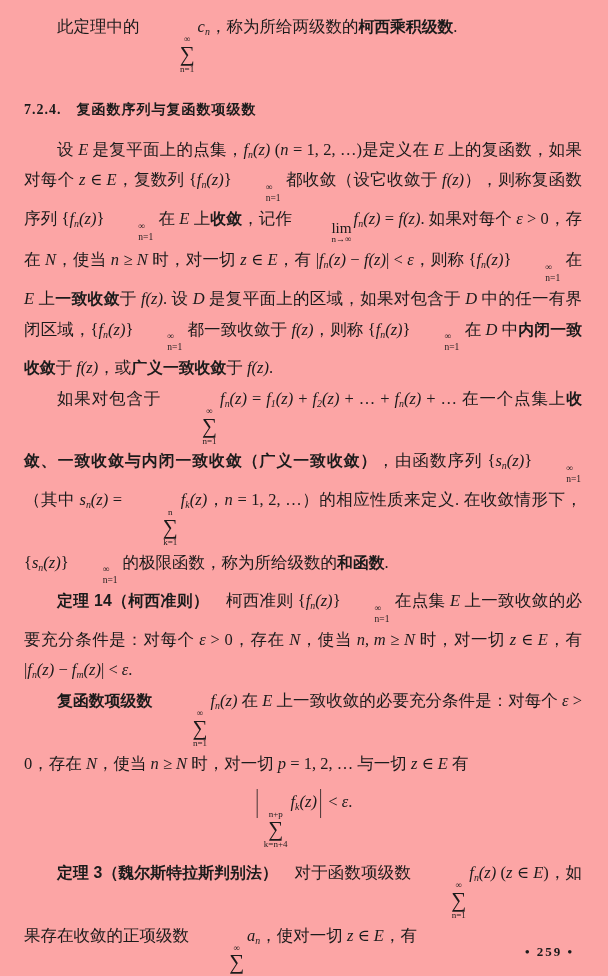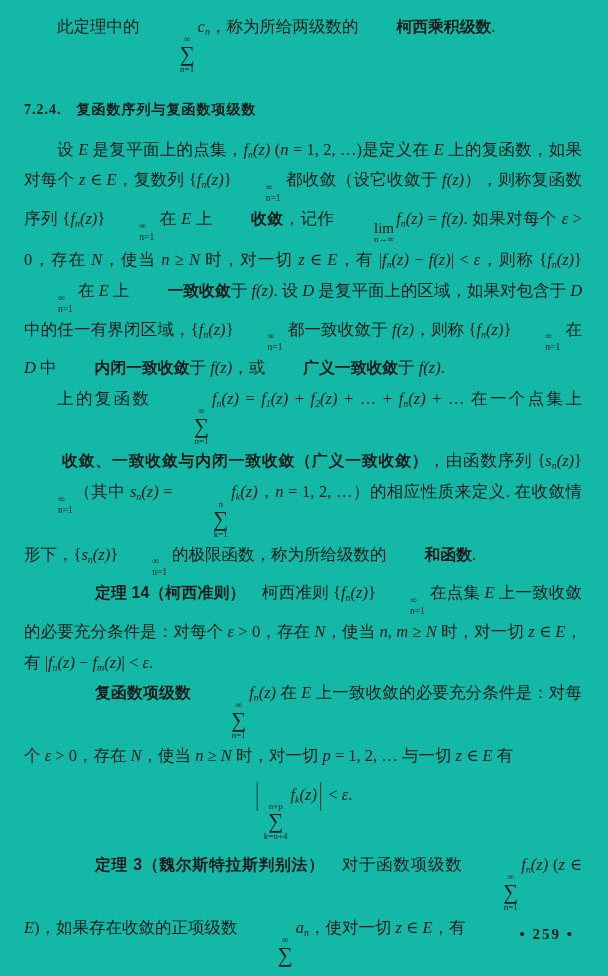--- a/index.html
+++ b/index.html
@@ -1,21 +1,21 @@
 <!DOCTYPE html>
 <html><head>
 <meta charset="utf-8">
 <style>
   html,body{margin:0;padding:0;background:#f8f7f2;}
   .page{
     position:relative;
     width:608px;height:976px;
     box-sizing:border-box;
     padding:10px 26px 0 24px;
-    background:#14b8a6;
+    background:#fca5a5;
     color:#1b1b1b;
     font-family:"Liberation Serif","DejaVu Serif",serif;
     overflow:hidden;
   }
   .block{
     font-size:16.5px;
     line-height:1.86;
     text-align:justify;
     margin:0;
   }
@@ -28,21 +28,20 @@
     text-align:left;
     letter-spacing:1px;
     margin:26px 0 16px 0;
     line-height:1.3;
   }
   .center{text-align:center;text-indent:0;margin:8px 0;}
   .bold{
     font-weight:700;
     font-family:"Liberation Sans","DejaVu Sans",sans-serif;
     font-size:0.96em;
-    padding-left:38px;
   }
   .mi{font-style:italic;}
   .msub{font-size:0.6em;font-style:italic;vertical-align:-0.28em;}
   .sum{
     display:inline-flex;flex-direction:column;align-items:center;
     vertical-align:-0.6em;line-height:1;margin:0 3px;
   }
   .sum .sym{font-size:21px;line-height:0.95;}
   .lim-top,.lim-bot{font-size:9px;line-height:1.1;letter-spacing:0;}
   .ss{
@@ -52,22 +51,22 @@
   .limop{
     display:inline-flex;flex-direction:column;align-items:center;
     vertical-align:-0.55em;line-height:1;margin:0 2px;
   }
   .limv{font-size:0.92em;}
   .bigbar{
     display:inline-block;transform:scaleY(1.9);
     margin:0 2px;font-weight:400;
   }
   .page-number{
-    position:absolute;right:34px;bottom:33px;
-    font-size:15px;font-weight:700;letter-spacing:2px;
+    position:absolute;right:34px;bottom:16px;
+    font-size:13px;font-weight:700;letter-spacing:2px;
   }
 </style>
 </head>
 <body>
 
 <div class="page">
   <div class="content">
       <div class="block indent note"><span class="t">此定理中的 </span><span class="sum">
           <span class="lim-top">∞</span>
           <span class="sym">∑</span>
@@ -86,21 +85,21 @@
         </span><span class="mi">f</span><span class="msub">n</span><span class="mi">(z)</span><span class="t"> = </span><span class="mi">f(z)</span><span class="t">. 如果对每个 </span><span class="mi">ε</span><span class="t"> &gt; 0，存在 </span><span class="mi">N</span><span class="t">，使当 </span><span class="mi">n</span><span class="t"> ≥ </span><span class="mi">N</span><span class="t"> 时，对一切 </span><span class="mi">z</span><span class="t"> ∈ </span><span class="mi">E</span><span class="t">，有 |</span><span class="mi">f</span><span class="msub">n</span><span class="mi">(z)</span><span class="t"> − </span><span class="mi">f(z)</span><span class="t">| &lt; </span><span class="mi">ε</span><span class="t">，则称 {</span><span class="mi">f</span><span class="msub">n</span><span class="mi">(z)</span><span class="t">}</span><span class="ss">
           <span class="ss-sup">∞</span>
           <span class="ss-sub">n=1</span>
         </span><span class="t"> 在 </span><span class="mi">E</span><span class="t"> 上</span><span class="bold">一致收敛</span><span class="t">于 </span><span class="mi">f(z)</span><span class="t">. 设 </span><span class="mi">D</span><span class="t"> 是复平面上的区域，如果对包含于 </span><span class="mi">D</span><span class="t"> 中的任一有界闭区域，{</span><span class="mi">f</span><span class="msub">n</span><span class="mi">(z)</span><span class="t">}</span><span class="ss">
           <span class="ss-sup">∞</span>
           <span class="ss-sub">n=1</span>
         </span><span class="t"> 都一致收敛于 </span><span class="mi">f(z)</span><span class="t">，则称 {</span><span class="mi">f</span><span class="msub">n</span><span class="mi">(z)</span><span class="t">}</span><span class="ss">
           <span class="ss-sup">∞</span>
           <span class="ss-sub">n=1</span>
         </span><span class="t"> 在 </span><span class="mi">D</span><span class="t"> 中</span><span class="bold">内闭一致收敛</span><span class="t">于 </span><span class="mi">f(z)</span><span class="t">，或</span><span class="bold">广义一致收敛</span><span class="t">于 </span><span class="mi">f(z)</span><span class="t">.</span></div>
-      <div class="block indent"><span class="t">上的复函数 </span><span class="sum">
+      <div class="block indent"><span class="t">如果对包含于 </span><span class="sum">
           <span class="lim-top">∞</span>
           <span class="sym">∑</span>
           <span class="lim-bot">n=1</span>
         </span><span class="mi">f</span><span class="msub">n</span><span class="mi">(z)</span><span class="t"> = </span><span class="mi">f</span><span class="msub">1</span><span class="mi">(z)</span><span class="t"> + </span><span class="mi">f</span><span class="msub">2</span><span class="mi">(z)</span><span class="t"> + … + </span><span class="mi">f</span><span class="msub">n</span><span class="mi">(z)</span><span class="t"> + … 在一个点集上</span><span class="bold">收敛、一致收敛与内闭一致收敛（广义一致收敛）</span><span class="t">，由函数序列 {</span><span class="mi">s</span><span class="msub">n</span><span class="mi">(z)</span><span class="t">}</span><span class="ss">
           <span class="ss-sup">∞</span>
           <span class="ss-sub">n=1</span>
         </span><span class="t">（其中 </span><span class="mi">s</span><span class="msub">n</span><span class="mi">(z)</span><span class="t"> = </span><span class="sum">
           <span class="lim-top">n</span>
           <span class="sym">∑</span>
           <span class="lim-bot">k=1</span>

